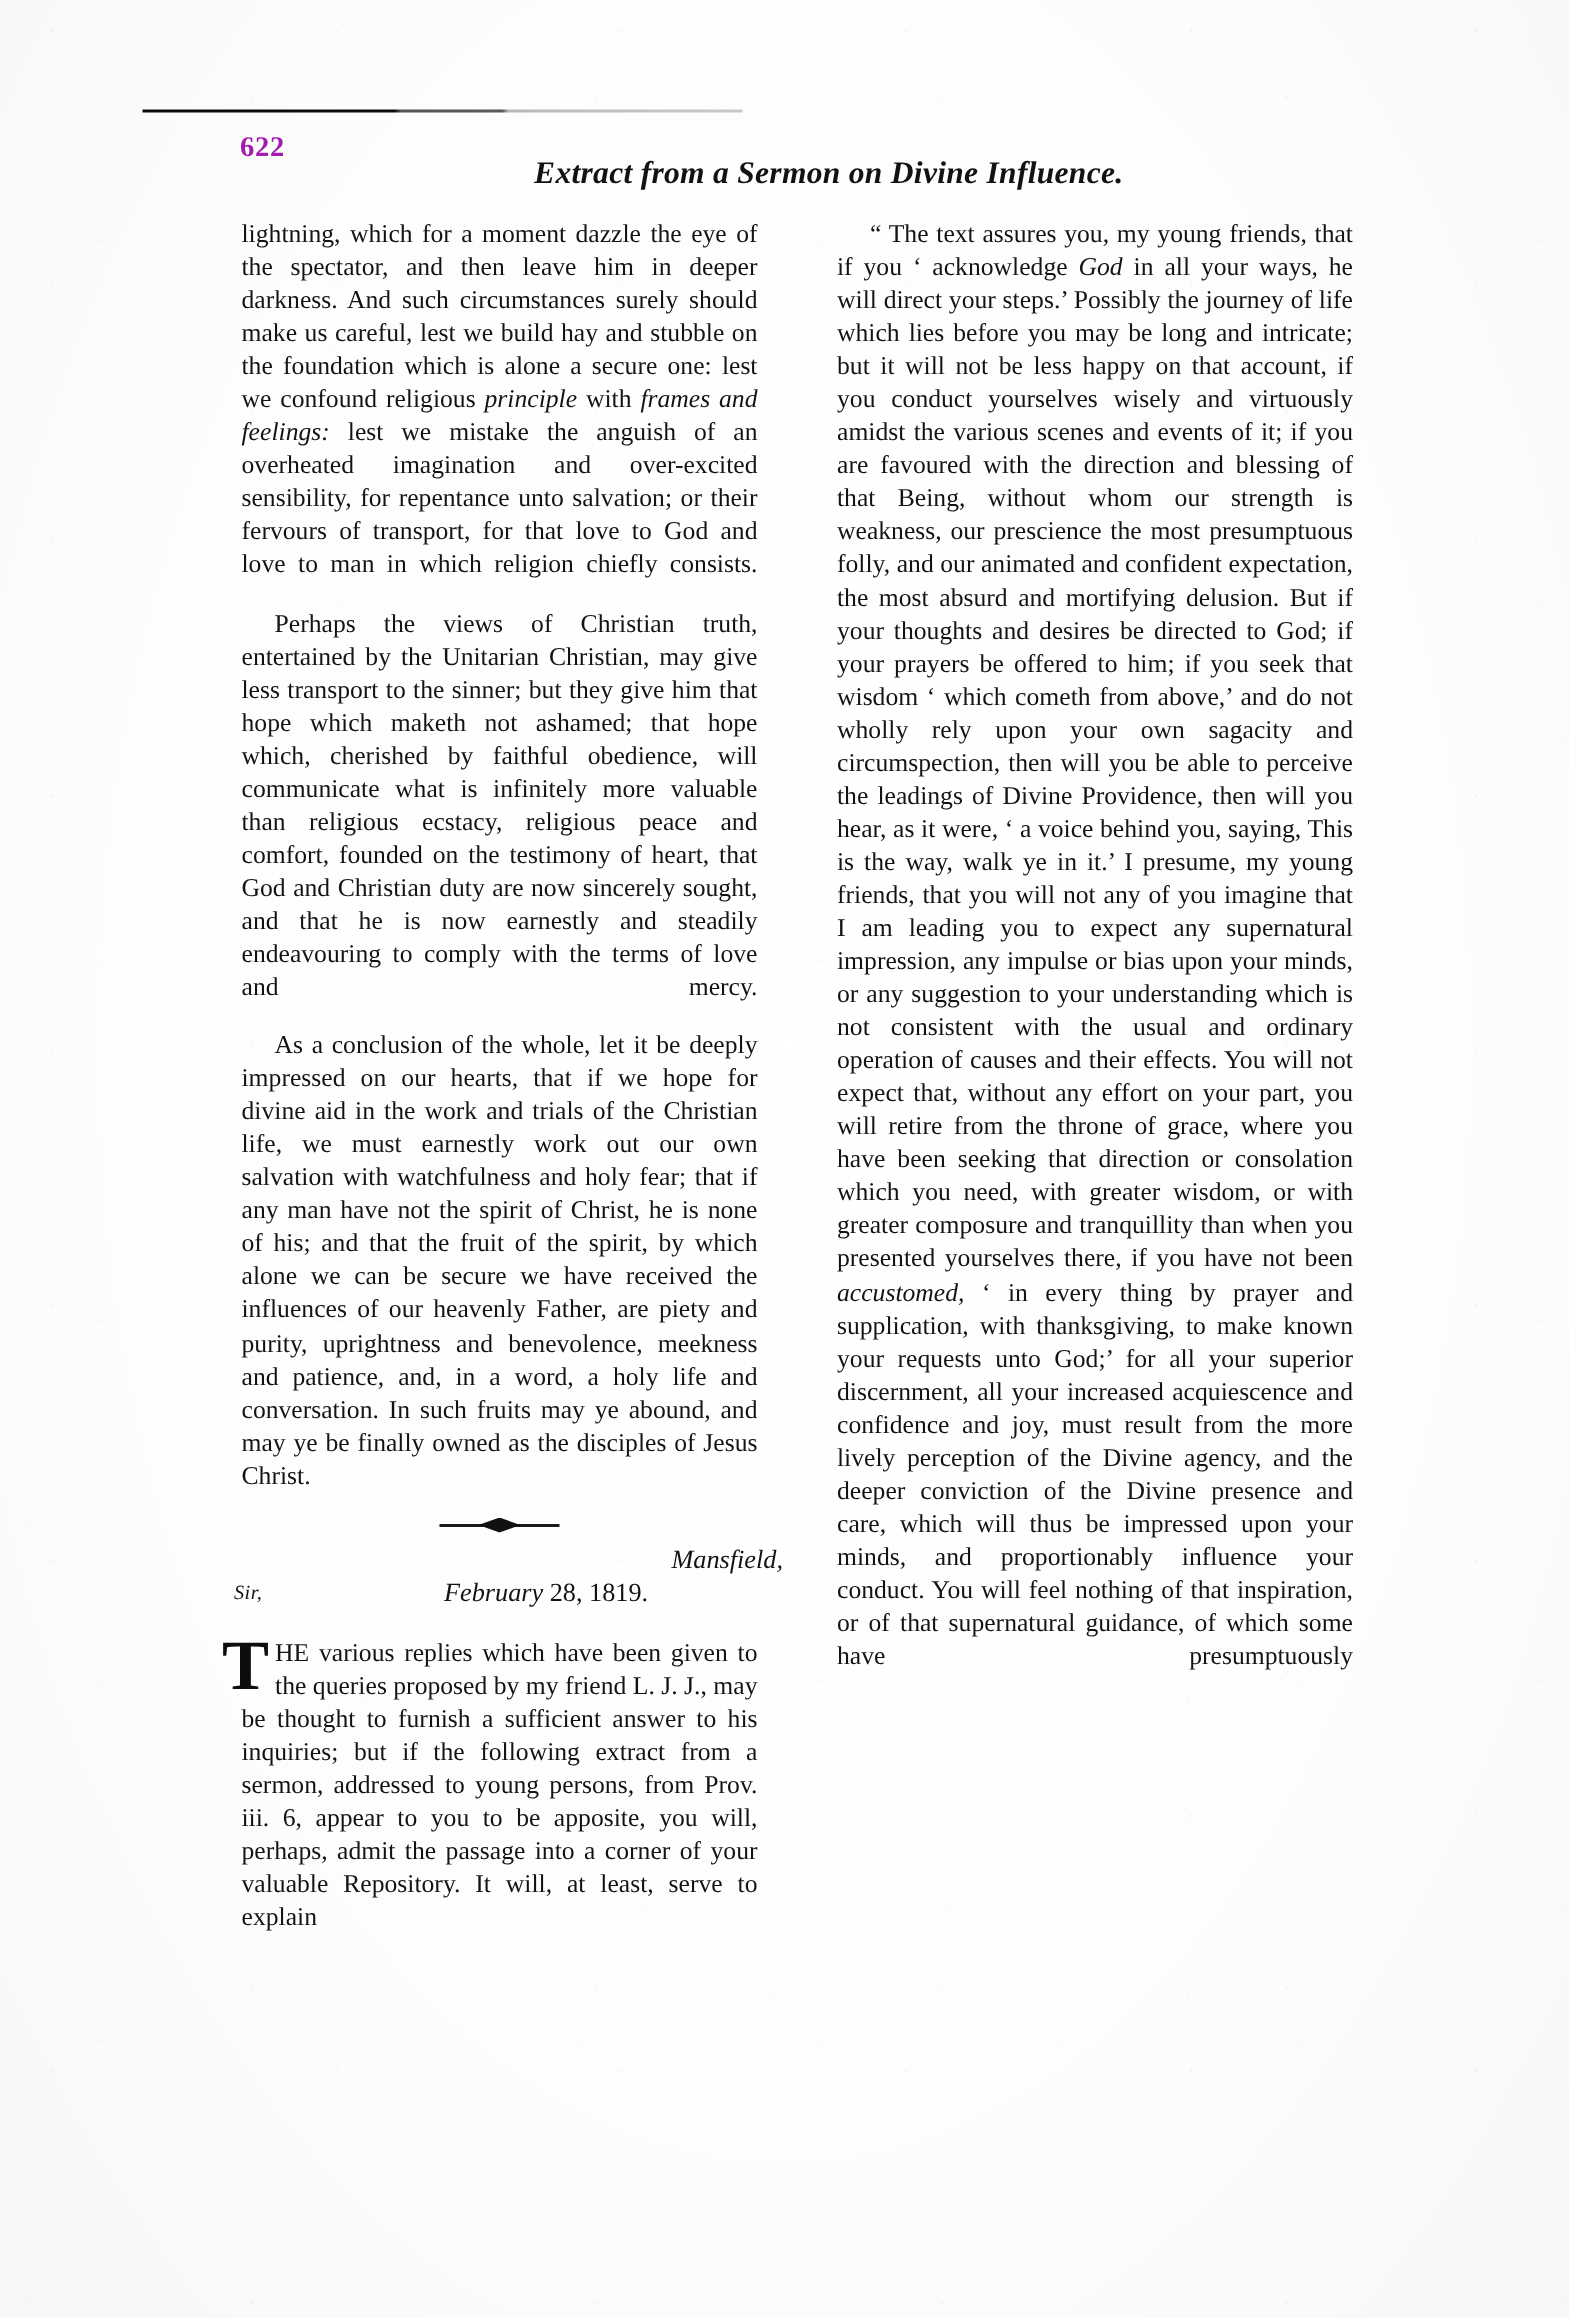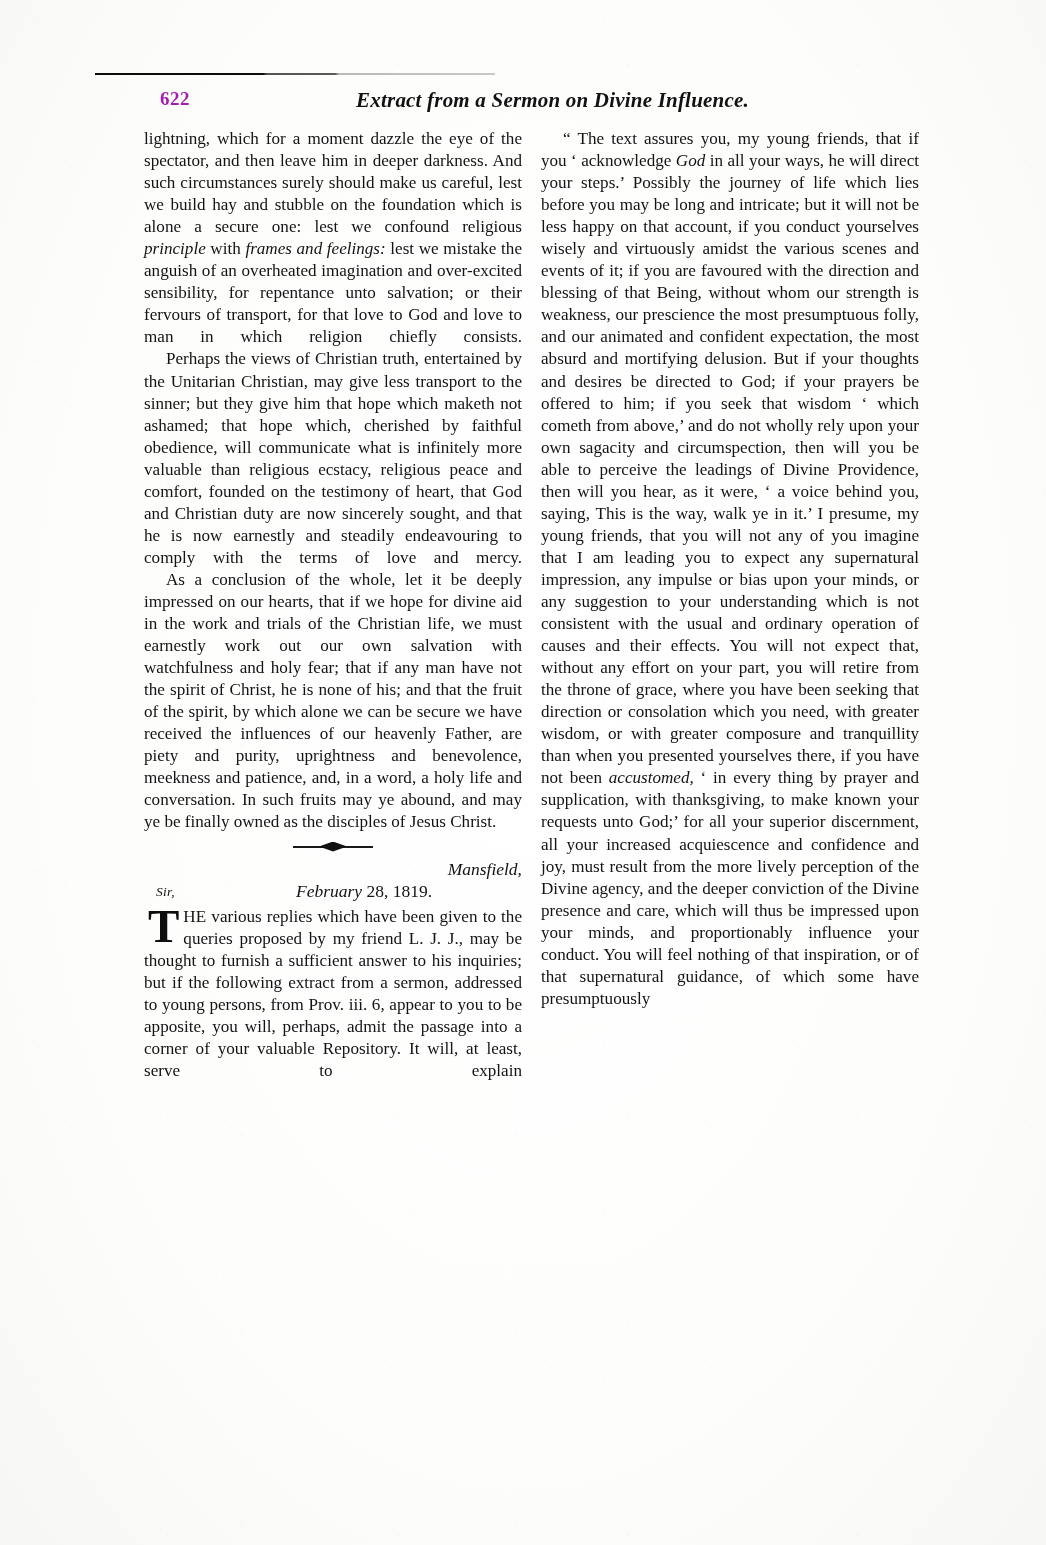--- a/index.html
+++ b/index.html
@@ -54,21 +54,21 @@
     top: 0;
     font-family: "Liberation Serif", "DejaVu Serif", serif;
     font-weight: bold;
     font-size: 19px;
     letter-spacing: 0.5px;
     color: #a21caf;
   }
   #head-title {
     position: absolute;
     left: 0;
-    top: 0;
+    top: 15px;
     width: 860px;
     text-align: center;
     font-style: italic;
     font-weight: bold;
     font-size: 21px;
     letter-spacing: 0.2px;
     color: #121212;
     padding-left: 55px;
     box-sizing: border-box;
   }
@@ -89,21 +89,21 @@
     line-height: 22.05px;
     text-align: justify;
     text-justify: inter-word;
     color: #131313;
     -webkit-font-smoothing: none;
   }
   #col-left  { left: 0; }
   #col-right { left: 397px; }
 
   .para {
-    margin: 0;
+    margin: 17px;
     text-indent: 22px;
     text-align: justify;
   }
   .para.flush { text-indent: 0; }
   .para i { font-style: italic; }
 
   
   .para.full { text-align-last: justify; }
 
   

